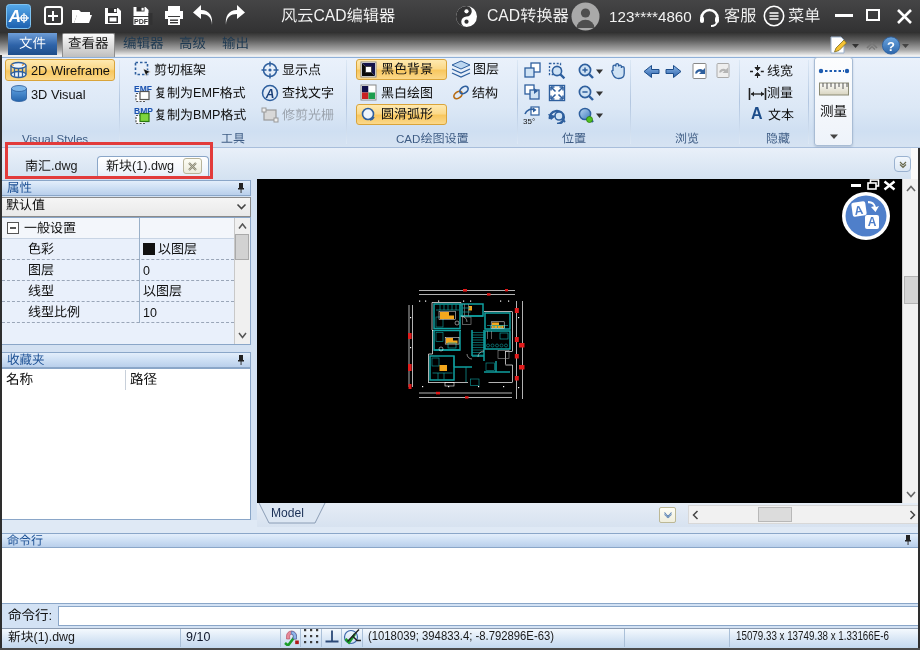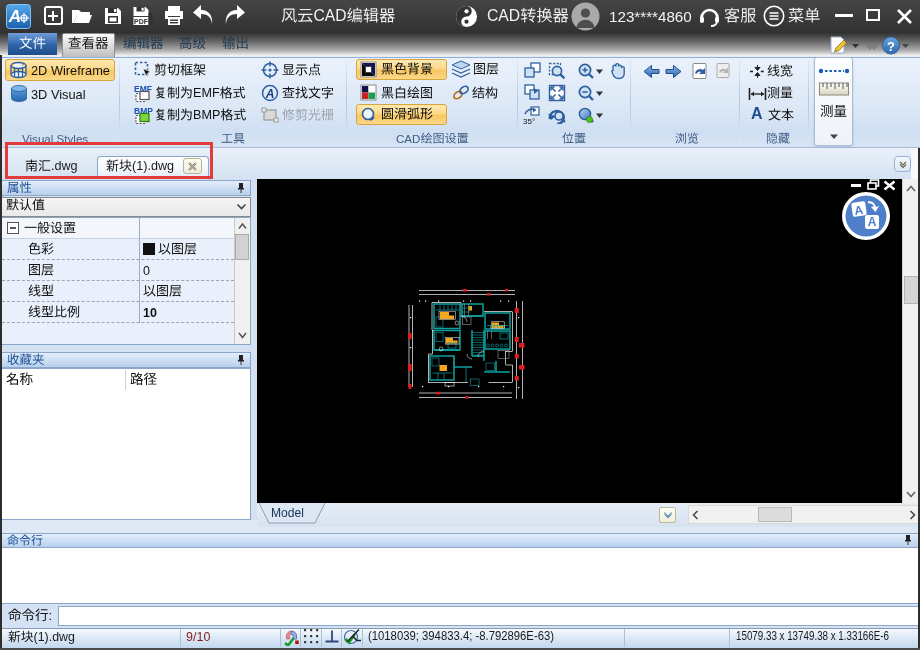--- a/index.html
+++ b/index.html
@@ -691,21 +691,21 @@
     </div>
     <div class="ab" style="left:2px;top:322px;width:232px;height:0;border-top:1px dashed #9aa6b8"></div>
     <div class="ab" style="left:28px;top:305px;">
       <svg class="zt" width="53" height="15" viewBox="0 0 53 15">
         <use href="#z7EBF" transform="translate(0.0,11.4) scale(0.0650,-0.0650)" fill="#111"></use>
         <use href="#z578B" transform="translate(13.0,11.4) scale(0.0650,-0.0650)" fill="#111"></use>
         <use href="#z6BD4" transform="translate(26.0,11.4) scale(0.0650,-0.0650)" fill="#111"></use>
         <use href="#z4F8B" transform="translate(39.0,11.4) scale(0.0650,-0.0650)" fill="#111"></use>
       </svg>
     </div>
-    <div class="ab" style="left:143px;top:306px;font-size:12.5px;color:#111;line-height:15px;white-space:nowrap;font-weight:bold;">10</div>
+    <div class="ab" style="left:143px;top:306px;font-size:12.5px;color:#111;line-height:15px;white-space:nowrap;">10</div>
     <div class="ab" style="left:143px;top:243px;width:12px;height:12px;background:#111"></div>
     <div class="ab" style="left:158px;top:242px;">
       <svg class="zt" width="40" height="15" viewBox="0 0 40 15">
         <use href="#z4EE5" transform="translate(0.0,11.4) scale(0.0650,-0.0650)" fill="#111"></use>
         <use href="#z56FE" transform="translate(13.0,11.4) scale(0.0650,-0.0650)" fill="#111"></use>
         <use href="#z5C42" transform="translate(26.0,11.4) scale(0.0650,-0.0650)" fill="#111"></use>
       </svg>
     </div>
     <div class="ab" style="left:234px;top:218px;width:16px;height:126px;background:#f0f0f0;border-left:1px solid #c8c8c8"></div>
     <svg class="ab" style="left:238px;top:223px" width="9" height="7" viewBox="0 0 9 7">
@@ -908,21 +908,21 @@
     <div class="ab" style="left:58px;top:606px;width:861px;height:20px;background:#fff;border:1px solid #8aa6c8"></div>
     <div class="ab" style="left:0;top:628px;width:920px;height:20px;background:linear-gradient(#f4f9fe,#d5e4f4 60%,#c3d8ee);border-top:1px solid #8a9ab0"></div>
     <div class="ab" style="left:0;top:648px;width:920px;height:2px;background:#4a4a4a"></div>
     <div class="ab" style="left:8px;top:630px;">
       <svg class="zt" width="68" height="15" viewBox="0 0 68 15">
         <use href="#z65B0" transform="translate(0.0,11.3) scale(0.0640,-0.0640)" fill="#1a1a1a"></use>
         <use href="#z5757" transform="translate(12.8,11.3) scale(0.0640,-0.0640)" fill="#1a1a1a"></use>
         <text x="25.6" y="11.3" font-family="Liberation Sans" font-size="12.4" fill="#1a1a1a">(1).dwg</text>
       </svg>
     </div>
-    <div class="ab" style="left:186px;top:630px;font-size:12.5px;color:#7f1d1d;line-height:15px;white-space:nowrap;">9/10</div>
+    <div class="ab" style="left:186px;top:630px;font-size:12.5px;color:#0f172a;line-height:15px;white-space:nowrap;">9/10</div>
     <svg class="ab" style="left:283px;top:627px" width="17" height="19" viewBox="0 0 17 19">
 <path d="M2 16l3 2.5L13 8" fill="none" stroke="#1a9e28" stroke-width="2.6"></path>
 <path d="M3.5 9a5 5 0 0 1 10 0v3h-3.2V9a1.8 1.8 0 0 0-3.6 0v3H3.5z" fill="#e88a9a" stroke="#b04a5a" stroke-width="0.6"></path>
 <path d="M8.3 4.2a5 5 0 0 1 5.2 4.8v3h-3.2V9a1.8 1.8 0 0 0-2-1.8z" fill="#8fb4e8" stroke="#3a66a8" stroke-width="0.6"></path>
 <rect x="12.2" y="13.5" width="3.6" height="3.6" fill="#b01818"></rect>
     </svg>
     <svg class="ab" style="left:303px;top:628px" width="17" height="17" viewBox="0 0 17 17">
 <g fill="#3a3a3a">
         <rect x="1" y="1" width="2.2" height="2.2"></rect>
         <rect x="7" y="1" width="2.2" height="2.2"></rect>

